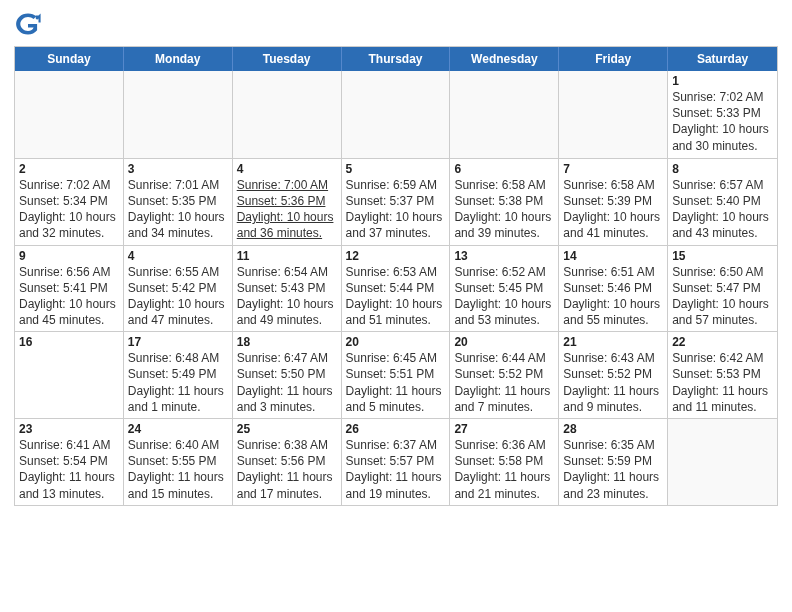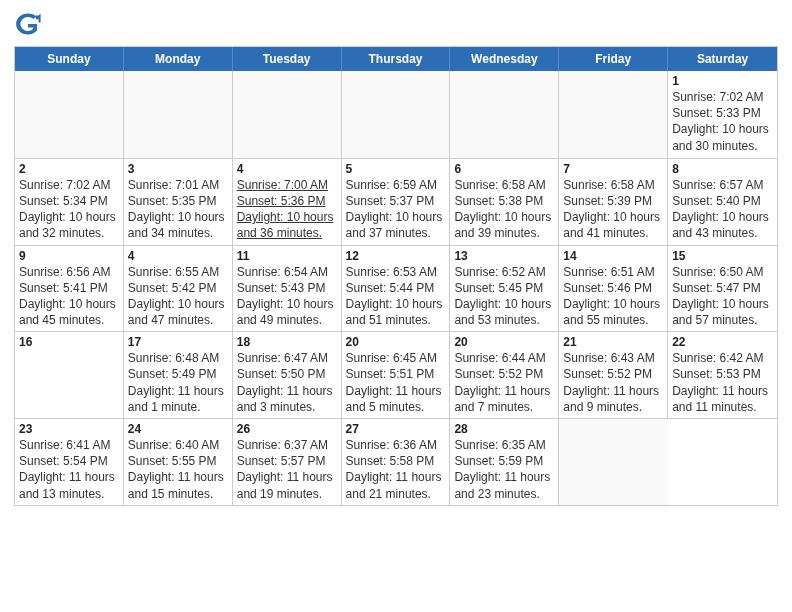--- a/index.html
+++ b/index.html
@@ -292,20 +292,26 @@
 Sunset: 5:54 PM
 Daylight: 11 hours and 13 minutes.</div>
           </div>
           <div class="cal-cell">
             <span class="day-num">24</span>
             <div class="cell-text" style="white-space: pre-line;">Sunrise: 6:40 AM
 Sunset: 5:55 PM
 Daylight: 11 hours and 15 minutes.</div>
           </div>
           <div class="cal-cell">
+            <span class="day-num">25</span>
+            <div class="cell-text" style="white-space: pre-line;">Sunrise: 6:38 AM
+Sunset: 5:56 PM
+Daylight: 11 hours and 17 minutes.</div>
+          </div>
+          <div class="cal-cell">
             <span class="day-num">26</span>
             <div class="cell-text" style="white-space: pre-line;">Sunrise: 6:37 AM
 Sunset: 5:57 PM
 Daylight: 11 hours and 19 minutes.</div>
           </div>
           <div class="cal-cell">
             <span class="day-num">27</span>
             <div class="cell-text" style="white-space: pre-line;">Sunrise: 6:36 AM
 Sunset: 5:58 PM
 Daylight: 11 hours and 21 minutes.</div>

